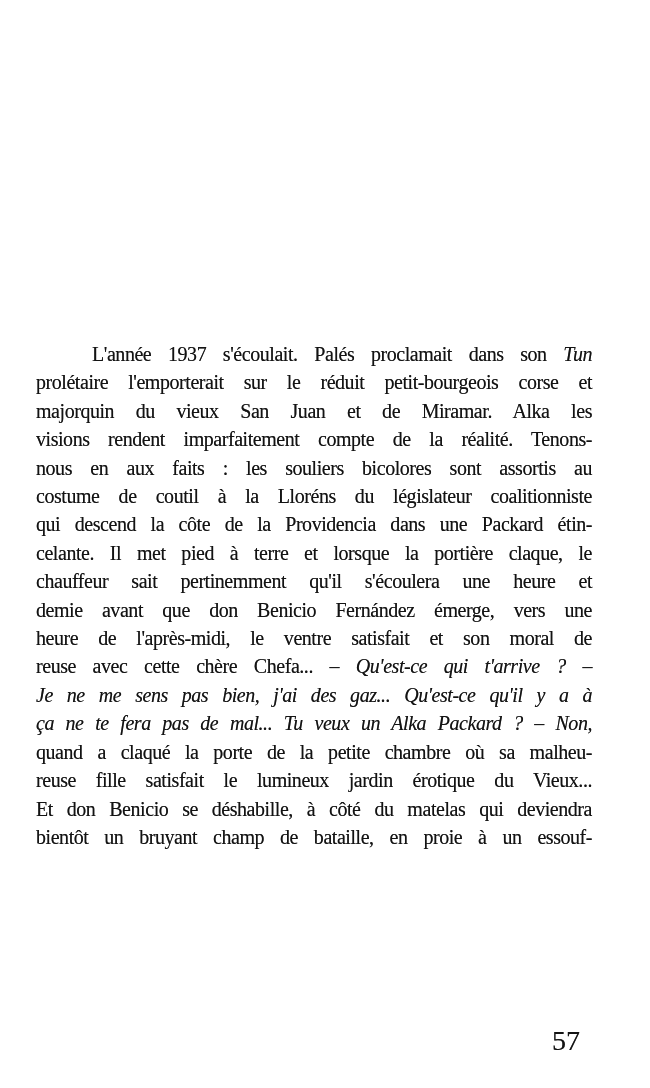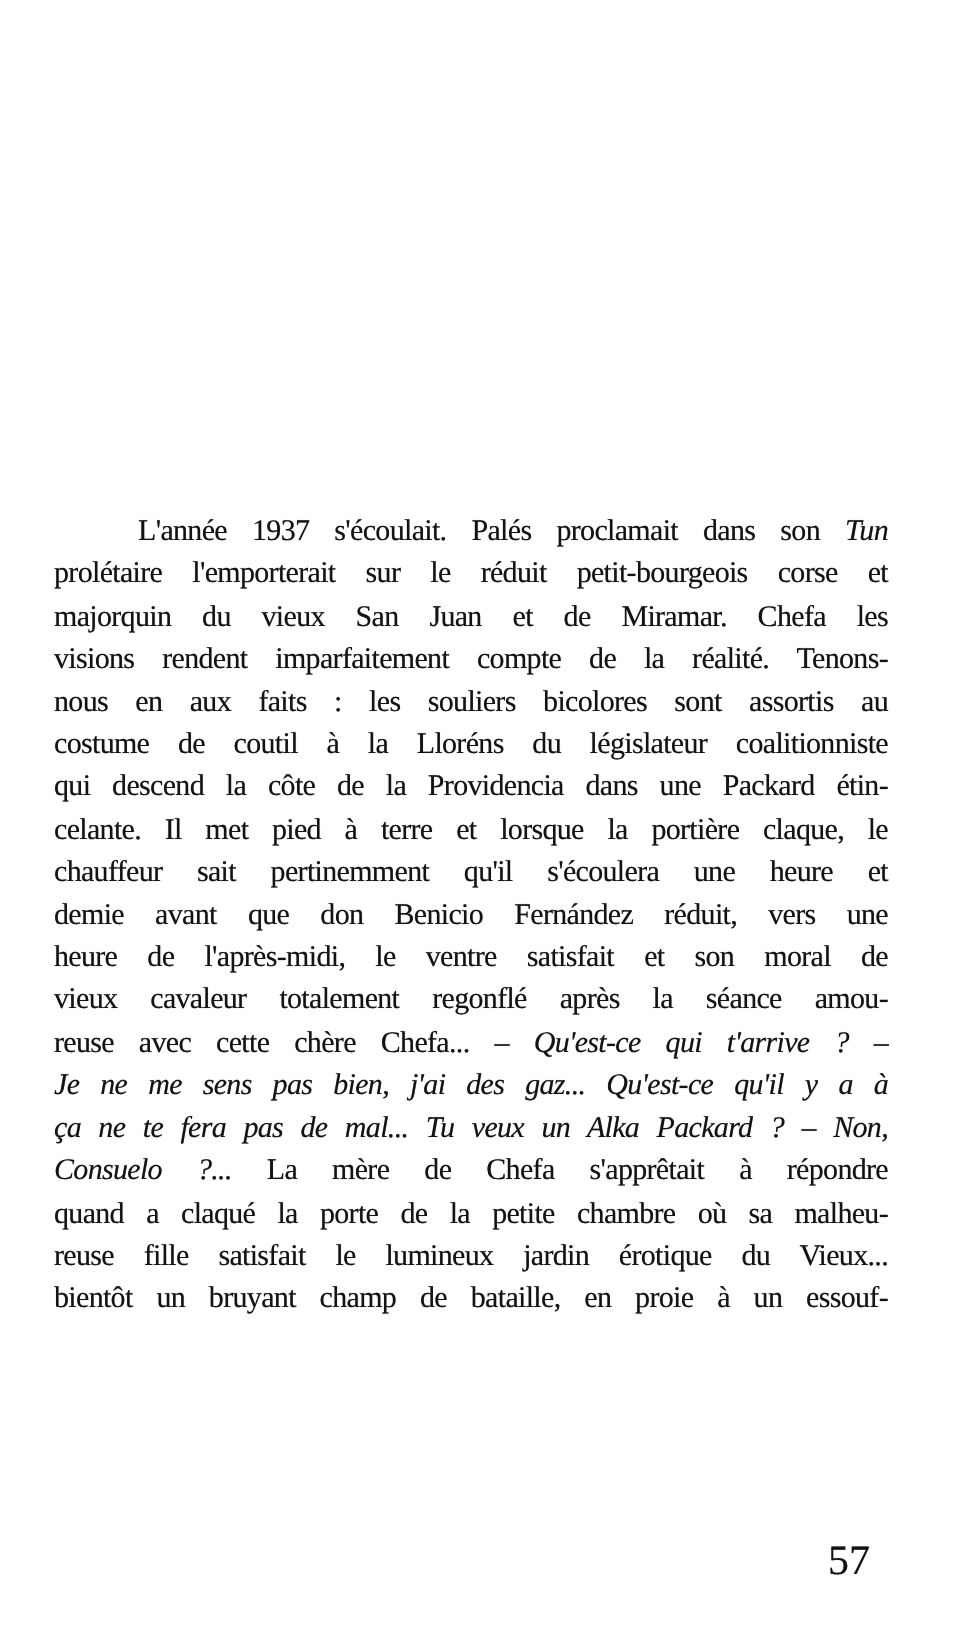--- a/index.html
+++ b/index.html
@@ -41,32 +41,31 @@
     text-shadow: 0 0 0.5px rgba(0,0,0,0.55);
   }
 </style>
 </head>
 <body>
 
 <div class="page">
   <main class="text-block">
     <div class="line indent"><span class="roman">L'année 1937 s'écoulait. Palés proclamait dans son </span><span class="italic">Tun</span></div>
     <div class="line"><span class="roman">prolétaire l'emporterait sur le réduit petit-bourgeois corse et</span></div>
-    <div class="line"><span class="roman">majorquin du vieux San Juan et de Miramar. Chefa les</span></div>
+    <div class="line"><span class="roman">majorquin du vieux San Juan et de Miramar. Alka les</span></div>
     <div class="line"><span class="roman">visions rendent imparfaitement compte de la réalité. Tenons-</span></div>
     <div class="line"><span class="roman">nous en aux faits : les souliers bicolores sont assortis au</span></div>
     <div class="line"><span class="roman">costume de coutil à la Lloréns du législateur coalitionniste</span></div>
     <div class="line"><span class="roman">qui descend la côte de la Providencia dans une Packard étin-</span></div>
     <div class="line"><span class="roman">celante. Il met pied à terre et lorsque la portière claque, le</span></div>
     <div class="line"><span class="roman">chauffeur sait pertinemment qu'il s'écoulera une heure et</span></div>
-    <div class="line"><span class="roman">demie avant que don Benicio Fernández réduit, vers une</span></div>
+    <div class="line"><span class="roman">demie avant que don Benicio Fernández émerge, vers une</span></div>
     <div class="line"><span class="roman">heure de l'après-midi, le ventre satisfait et son moral de</span></div>
-    <div class="line"><span class="roman">vieux cavaleur totalement regonflé après la séance amou-</span></div>
     <div class="line"><span class="roman">reuse avec cette chère Chefa... – </span><span class="italic">Qu'est-ce qui t'arrive ? –</span></div>
     <div class="line"><span class="italic">Je ne me sens pas bien, j'ai des gaz... Qu'est-ce qu'il y a à</span></div>
     <div class="line"><span class="italic">ça ne te fera pas de mal... Tu veux un Alka Packard ? – Non,</span></div>
-    <div class="line"><span class="italic">Consuelo ?...</span><span class="roman"> La mère de Chefa s'apprêtait à répondre</span></div>
     <div class="line"><span class="roman">quand a claqué la porte de la petite chambre où sa malheu-</span></div>
     <div class="line"><span class="roman">reuse fille satisfait le lumineux jardin érotique du Vieux...</span></div>
+    <div class="line"><span class="roman">Et don Benicio se déshabille, à côté du matelas qui deviendra</span></div>
     <div class="line"><span class="roman">bientôt un bruyant champ de bataille, en proie à un essouf-</span></div>
   </main>
   <div class="page-number">57</div>
 </div>
 
 </body></html>

